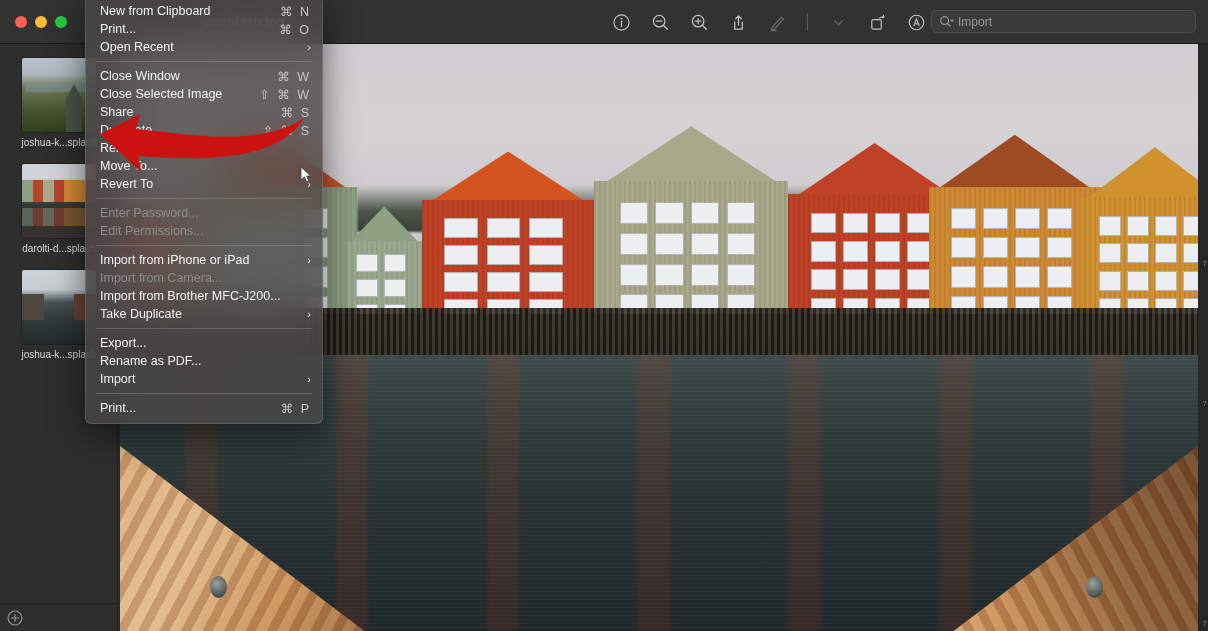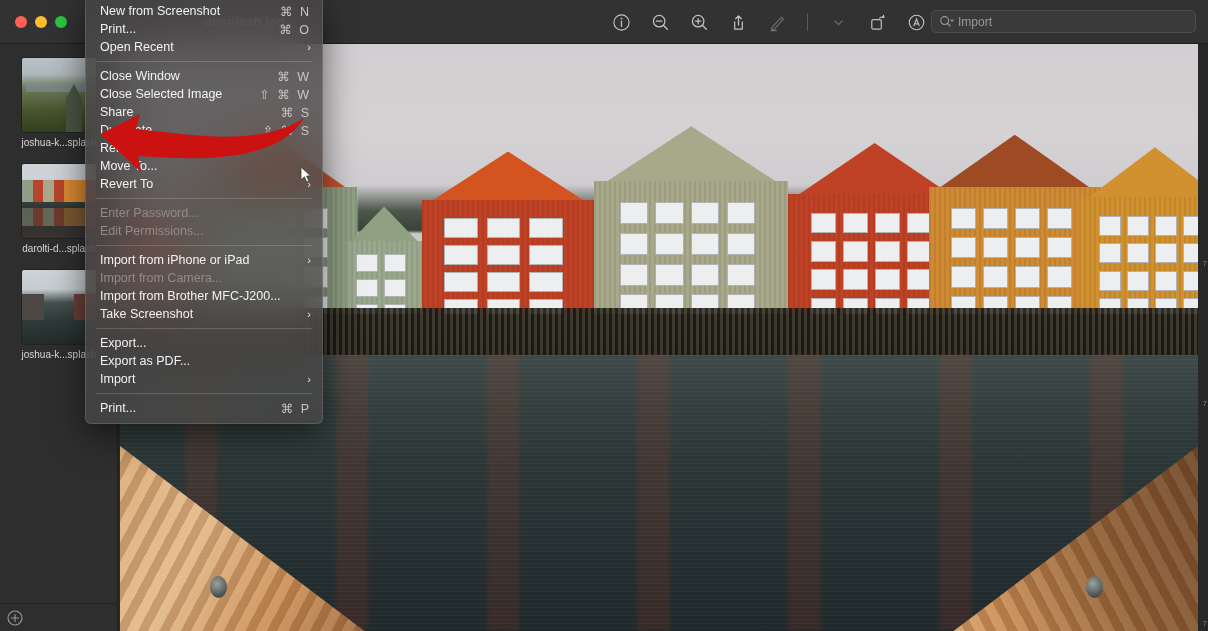--- a/index.html
+++ b/index.html
@@ -442,21 +442,21 @@
             <path d="M9.2 9.2l2.6 2.6" stroke="currentColor" stroke-width="1.35" stroke-linecap="round"></path>
             <path d="M12.6 5.2l1.4 1.6 1.4-1.6" fill="none" stroke="currentColor" stroke-width="1.1" stroke-linecap="round" stroke-linejoin="round"></path>
           </svg>
       </span>
       <span class="search-ph">Import</span>
     </div>
   </div>
 
   <div class="menu" id="menu">
       <div class="mi">
-        <span class="lbl">New from Screenshot</span>
+        <span class="lbl">New from Clipboard</span>
         <span class="key">⌘ N</span>
       </div>
       <div class="mi">
         <span class="lbl">Print...</span>
         <span class="key">⌘ O</span>
       </div>
       <div class="mi">
         <span class="lbl">Open Recent</span>
         <span class="chev">›</span>
       </div>
@@ -499,29 +499,29 @@
         <span class="lbl">Import from iPhone or iPad</span>
         <span class="chev">›</span>
       </div>
       <div class="mi disabled">
         <span class="lbl">Import from Camera...</span>
       </div>
       <div class="mi">
         <span class="lbl">Import from Brother MFC-J200...</span>
       </div>
       <div class="mi">
-        <span class="lbl">Take Screenshot</span>
+        <span class="lbl">Take Duplicate</span>
         <span class="chev">›</span>
       </div>
       <div class="msep"></div>
       <div class="mi">
         <span class="lbl">Export...</span>
       </div>
       <div class="mi">
-        <span class="lbl">Export as PDF...</span>
+        <span class="lbl">Rename as PDF...</span>
       </div>
       <div class="mi">
         <span class="lbl">Import</span>
         <span class="chev">›</span>
       </div>
       <div class="msep"></div>
       <div class="mi">
         <span class="lbl">Print...</span>
         <span class="key">⌘ P</span>
       </div>

